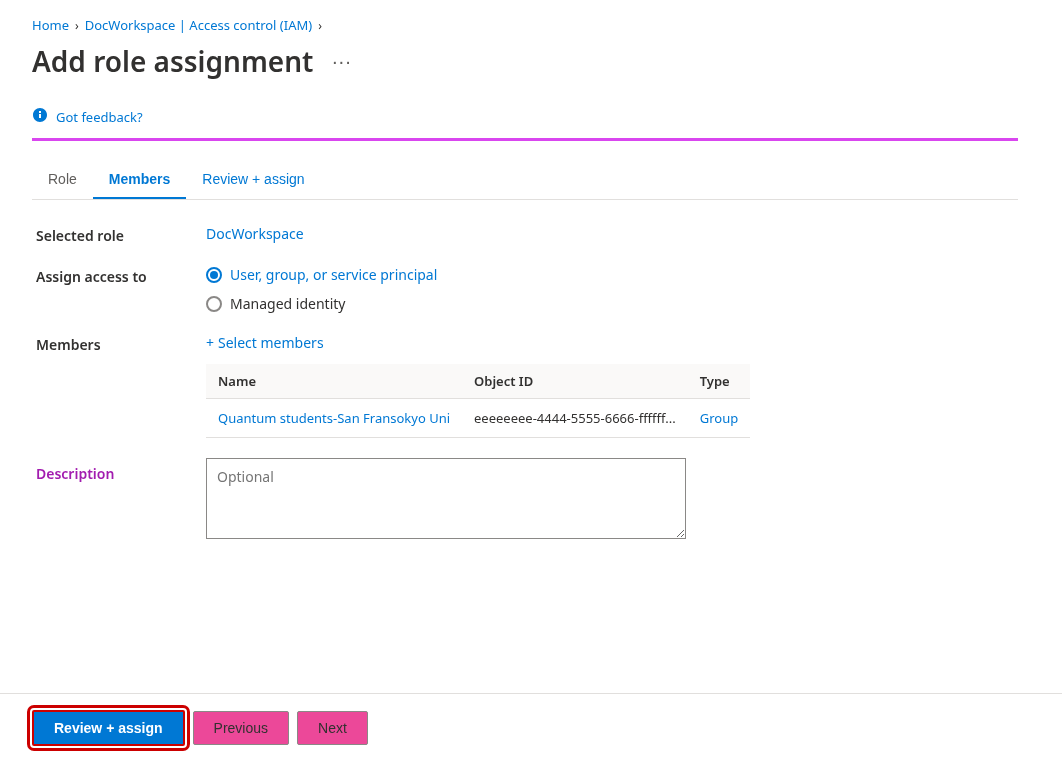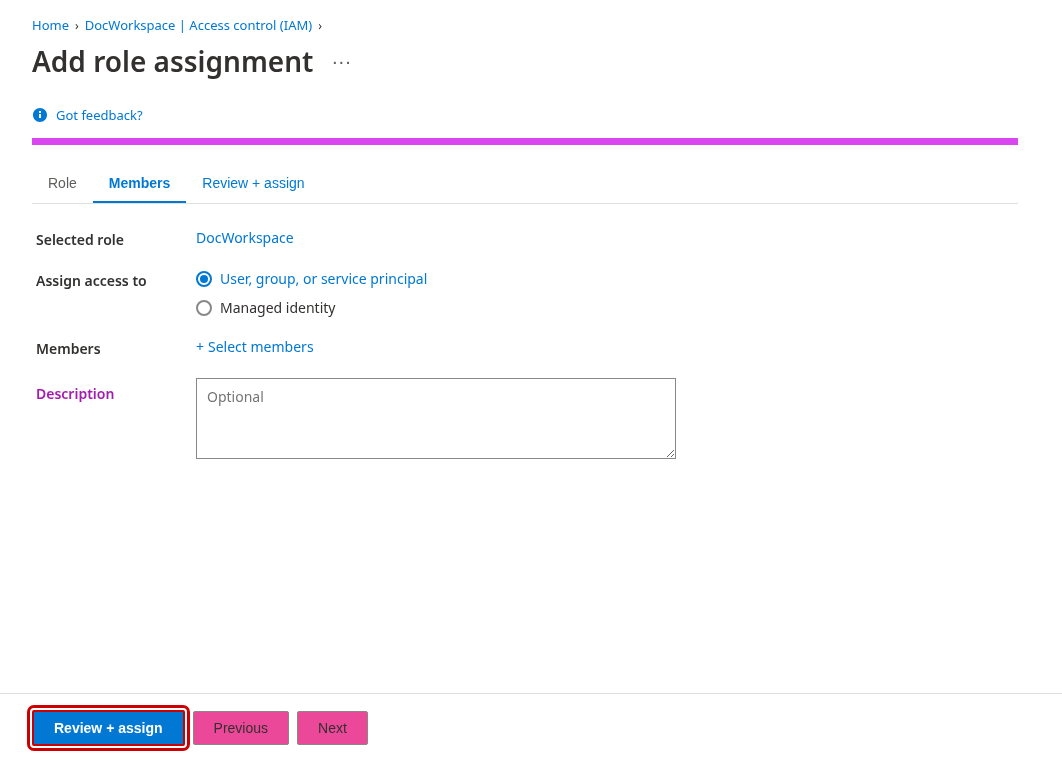--- a/index.html
+++ b/index.html
@@ -51,24 +51,24 @@
       background: none;
       border: none;
       cursor: pointer;
       font-size: 20px;
       color: #605e5c;
       padding: 2px 6px;
       border-radius: 2px;
     }
     .feedback-bar {
       display: flex;
-      align-items: flex-start;
+      align-items: center;
       gap: 8px;
       padding: 10px 0;
-      border-bottom: 7px solid #d946ef;
+      border-bottom: 3px solid #d946ef;
       margin-bottom: 20px;
       color: #0078d4;
       font-size: 13px;
     }
     .feedback-icon {
       font-size: 16px;
       color: #0078d4;
     }
     .tabs {
       display: flex;
@@ -100,21 +100,21 @@
     }
     .form-section {
       display: flex;
       flex-direction: column;
       gap: 20px;
       padding-left: 4px;
     }
     .form-row {
       display: flex;
       align-items: flex-start;
-      gap: 0;
+      gap: 10px;
     }
     .form-label {
       font-weight: 600;
       color: #323130;
       min-width: 160px;
       padding-top: 2px;
       font-size: 14px;
     }
     .form-value {
       color: #0078d4;
@@ -311,20 +311,36 @@
       </div>
     </div>
 
     <div class="form-row">
       <span class="form-label">Members</span>
       <div class="members-section">
         <a class="select-members-link">
           <span>+</span>
           <span>Select members</span>
         </a>
+        <table class="members-table">
+          <thead>
+            <tr>
+              <th>Name</th>
+              <th>Object ID</th>
+              <th>Type</th>
+            </tr>
+          </thead>
+          <tbody id="members-tbody">
+          <tr>
+    <td class="name-cell">Quantum students-San Fransokyo Uni</td>
+    <td>eeeeeeee-4444-5555-6666-ffffff...</td>
+    <td class="type-cell">Group</td>
+  </tr>
+            </tbody>
+        </table>
       </div>
     </div>
 
     <div class="form-row">
       <span class="description-label">Description</span>
       <textarea class="description-textarea" placeholder="Optional" style=""></textarea>
     </div>
 
   </div>
 

